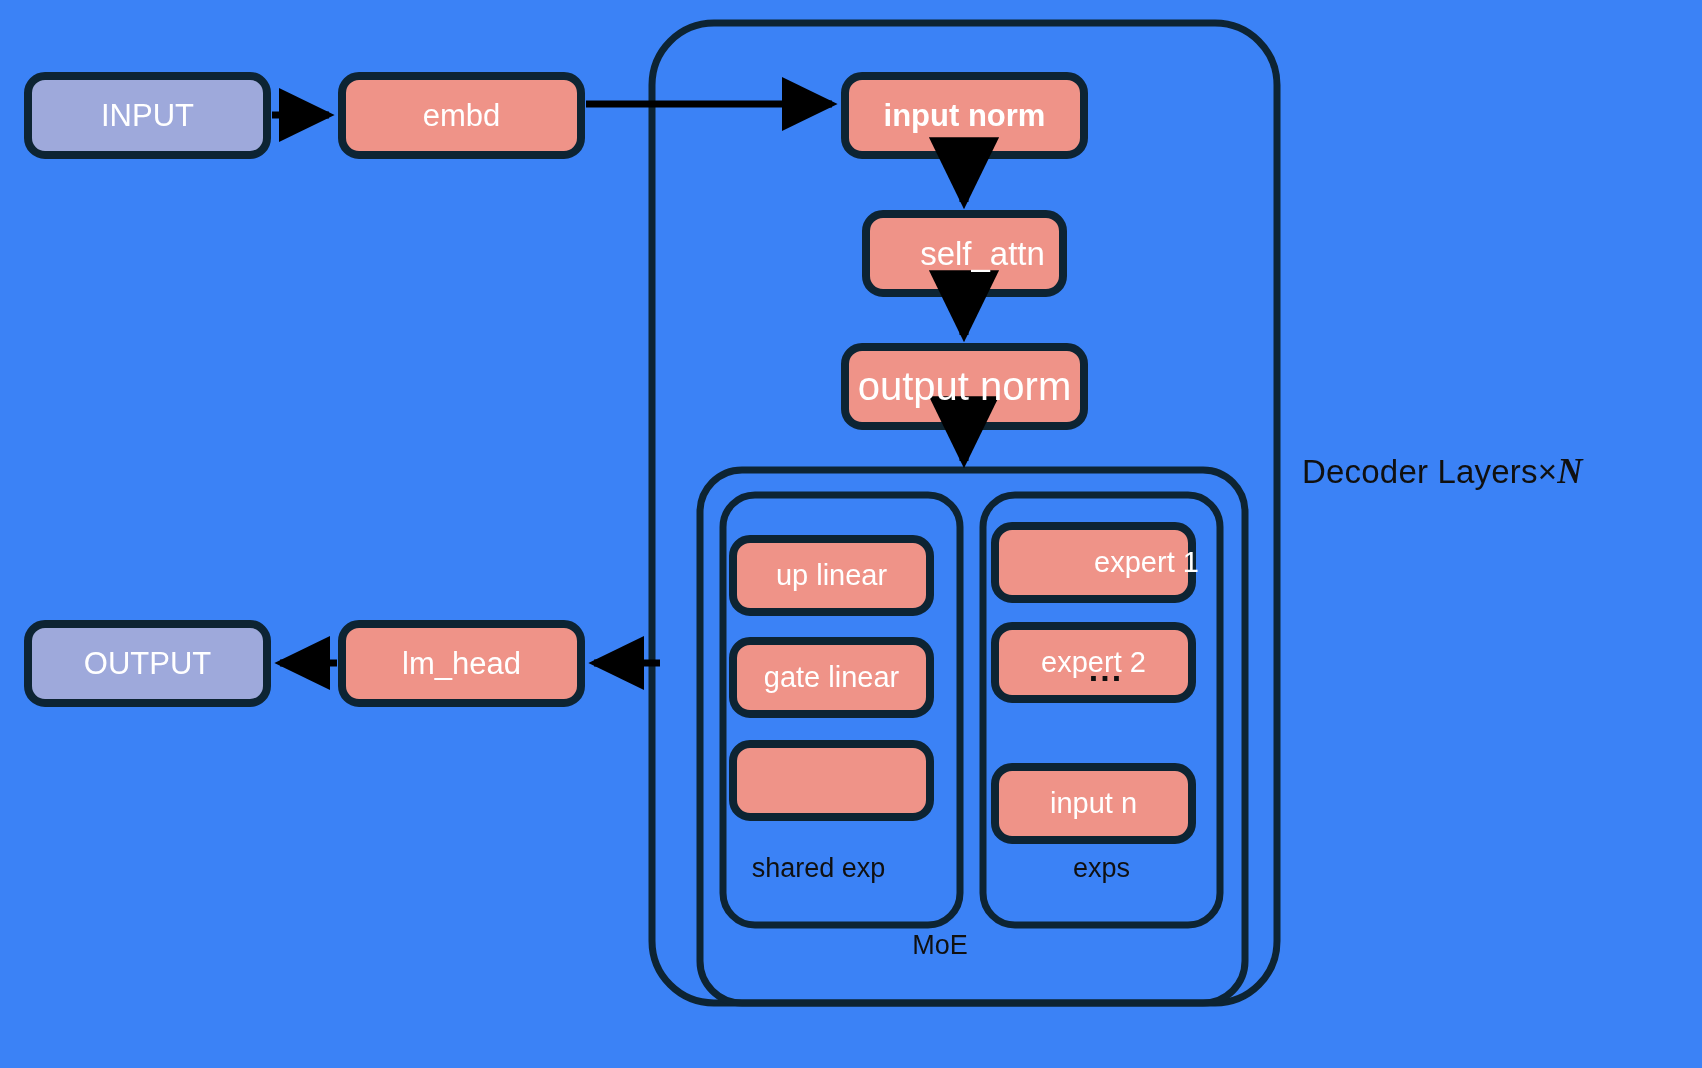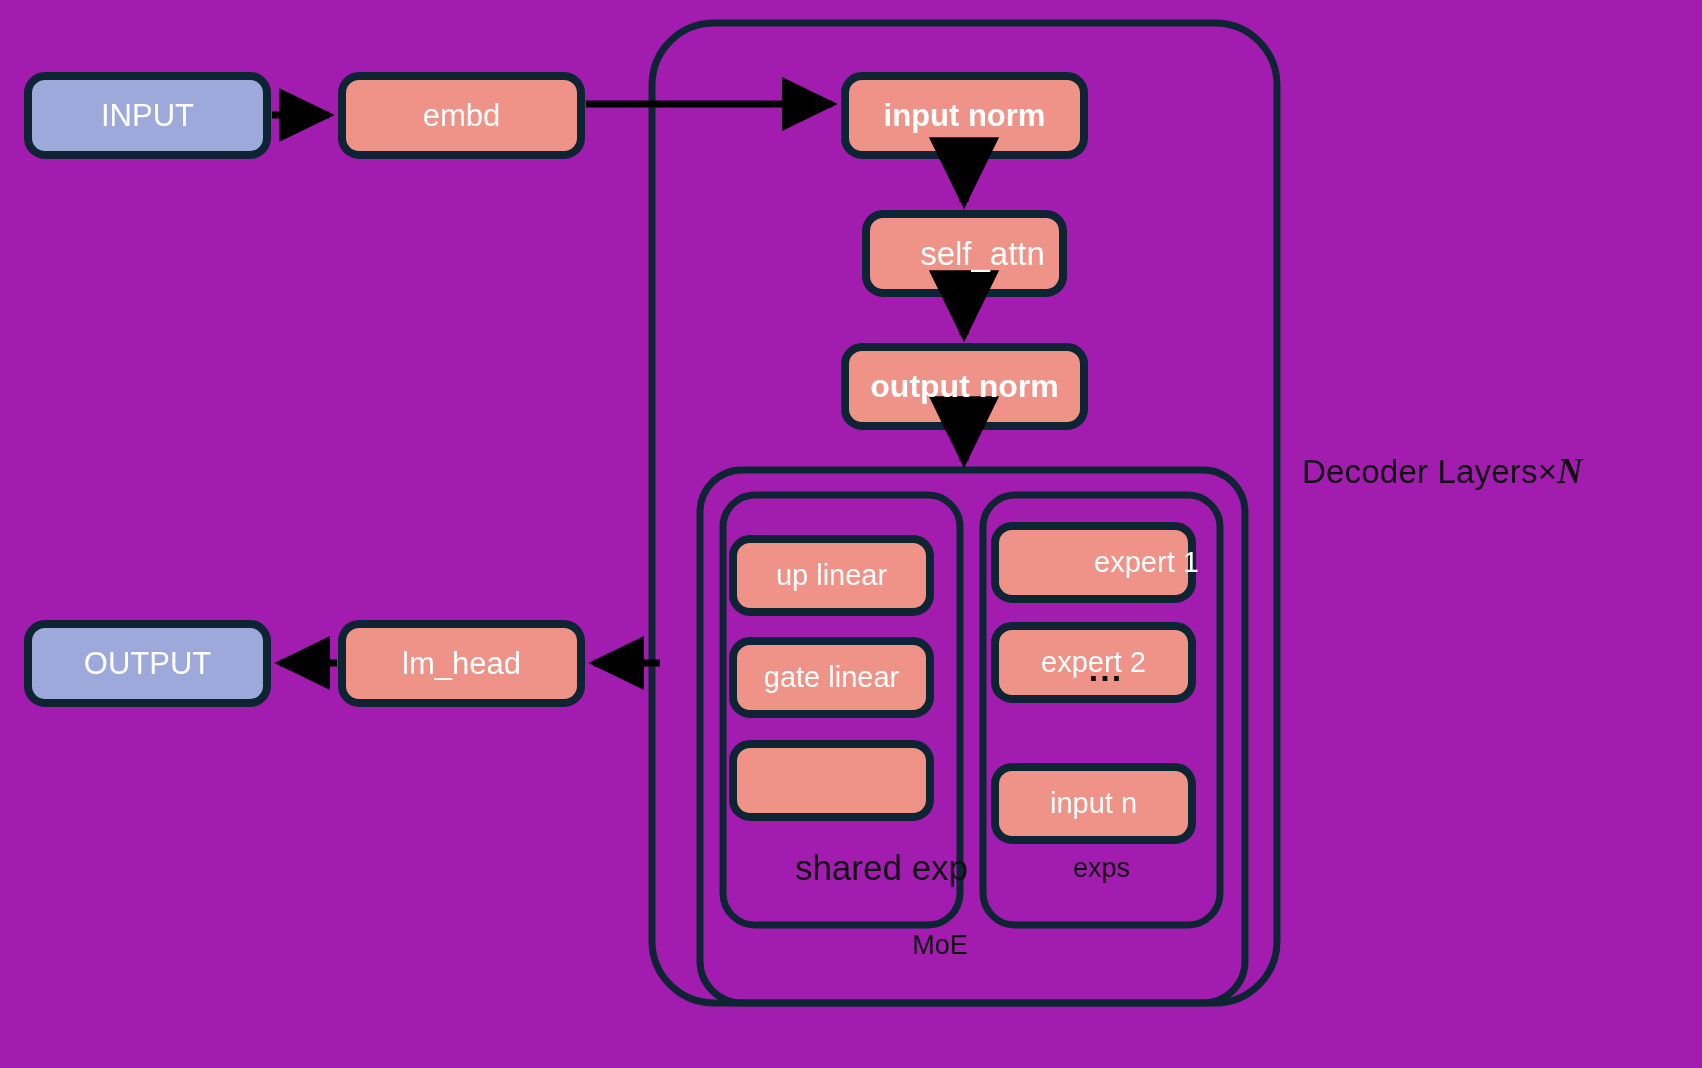--- a/index.html
+++ b/index.html
@@ -11,21 +11,21 @@
     width: 1702px;
     height: 1068px;
     font-family: "Liberation Sans", sans-serif;
     overflow: hidden;
     position: relative;
   }
   #stage {
     position: relative;
     width: 1702px;
     height: 1068px;
-    background: #a21caf;
+    background: #3b82f6;
   }
   svg.layer {
     position: absolute;
     left: 0;
     top: 0;
     width: 1702px;
     height: 1068px;
   }
   .node-label {
     position: absolute;
@@ -134,40 +134,40 @@
   </svg>
 
   <div class="node-label" style="left:28px; top:76px; width:239px; height:79px; font-size:31px;">INPUT</div>
 
   <div class="node-label" style="left:342px; top:76px; width:239px; height:79px; font-size:31px;">embd</div>
 
   <div class="node-label" style="left:845px; top:76px; width:239px; height:79px; font-size:31px;font-weight:bold;">input norm</div>
 
   <div class="node-label" style="left:884px; top:214px; width:197px; height:79px; font-size:33px;">self_attn</div>
 
-  <div class="node-label" style="left:845px; top:347px; width:239px; height:79px; font-size:32px;font-weight:bold;">output norm</div>
+  <div class="node-label" style="left:845px; top:347px; width:239px; height:79px; font-size:40px;">output norm</div>
 
   <div class="node-label" style="left:733px; top:539px; width:197px; height:73px; font-size:29px;">up linear</div>
 
   <div class="node-label" style="left:733px; top:641px; width:197px; height:73px; font-size:29px;">gate linear</div>
 
 
   <div class="node-label" style="left:1048px; top:526px; width:197px; height:73px; font-size:29px;">expert 1</div>
 
   <div class="node-label" style="left:995px; top:626px; width:197px; height:73px; font-size:29px;">expert 2</div>
 
   <div class="ellipsis" style="left:1076px; top:652px; width:60px; text-align:center;">...</div>
 
   <div class="node-label" style="left:995px; top:767px; width:197px; height:73px; font-size:29px;">input n</div>
 
   <div class="node-label" style="left:342px; top:624px; width:239px; height:79px; font-size:31px;">lm_head</div>
 
   <div class="node-label" style="left:28px; top:624px; width:239px; height:79px; font-size:31px;">OUTPUT</div>
 
-  <div class="group-label" style="left:763px; top:848px; width:237px; height:40px; font-size:35px;">shared exp</div>
+  <div class="group-label" style="left:700px; top:848px; width:237px; height:40px; font-size:27px;">shared exp</div>
 
   <div class="group-label" style="left:983px; top:848px; width:237px; height:40px; font-size:27px;">exps</div>
 
   <div class="group-label" style="left:855px; top:925px; width:170px; height:40px; font-size:27px;">MoE</div>
 
   <div class="side-label" style="left:1302px; top:452px;">
     <span>Decoder Layers×</span><span class="nvar">N</span>
   </div>
 
 </div>

